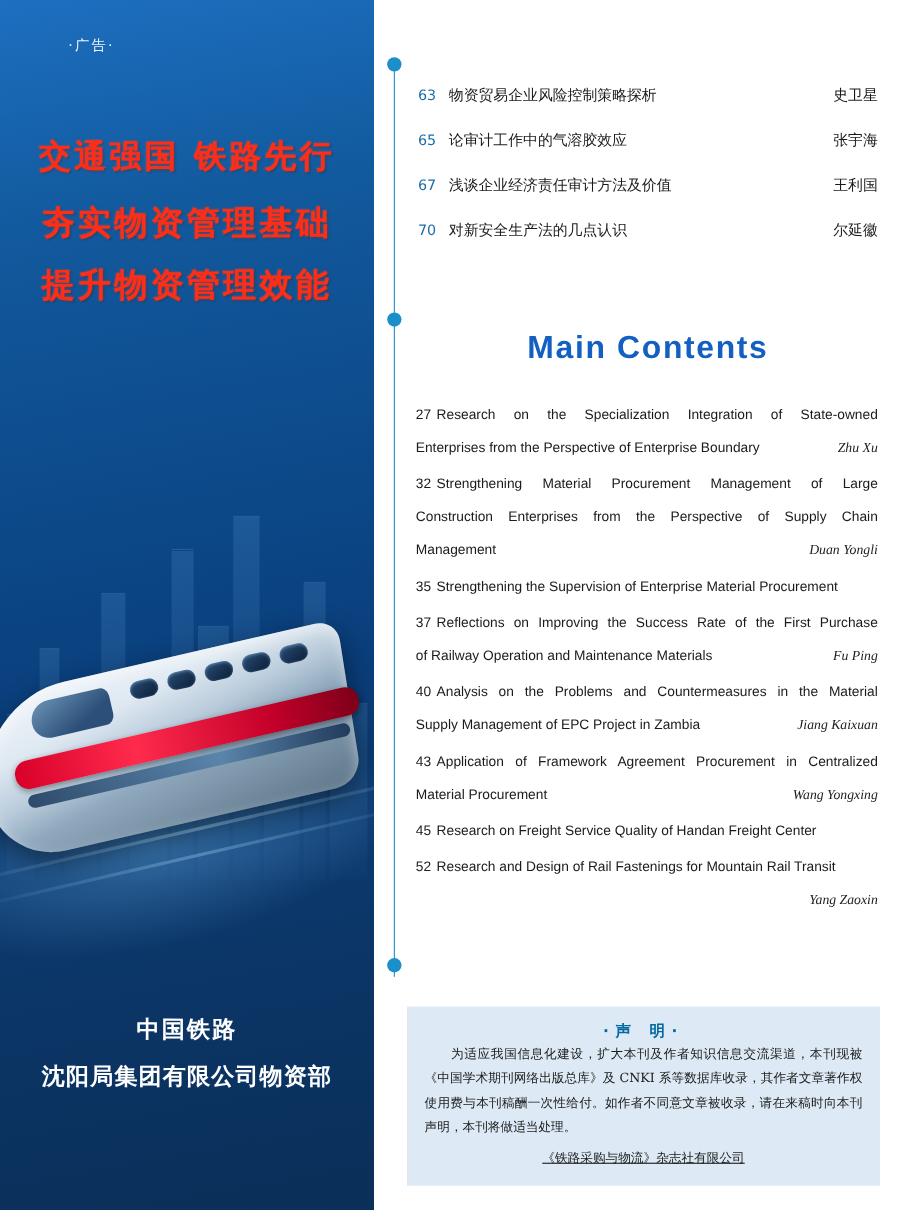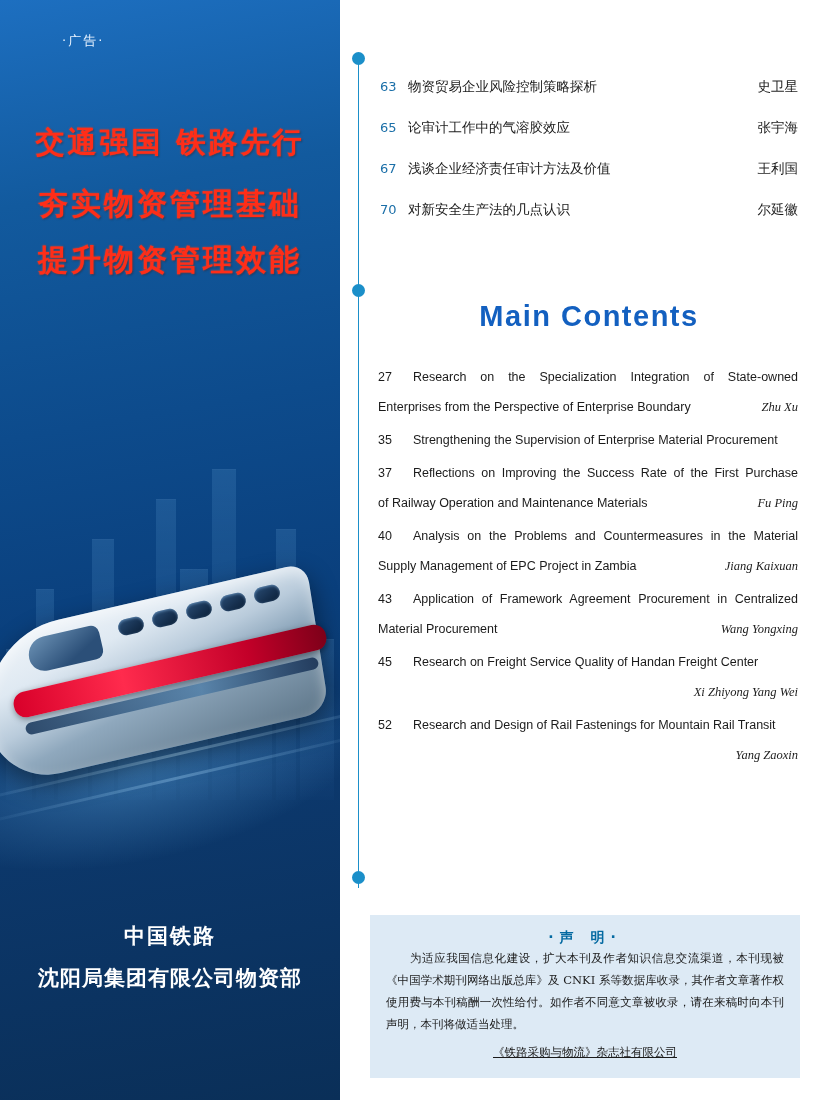--- a/index.html
+++ b/index.html
@@ -238,21 +238,20 @@
     top: 362px;
     width: 420px;
   }
   .en-entry {
     margin-bottom: 3px;
   }
   .en-line {
     display: flex;
     align-items: flex-end;
     line-height: 30px;
-    gap: 16px;
   }
   .en-num {
     color: #1b1b1b;
     font-size: 12.5px;
     margin-right: 5px;
     font-family: "Liberation Sans", sans-serif;
   }
   .en-text {
     color: #1b1b1b;
     font-size: 12.5px;
@@ -402,20 +401,33 @@
       <div class="en-line">
         <span class="en-num">27</span>
         <span class="en-text">Research on the Specialization Integration of State-owned</span>
       </div>
       <div class="en-line">
         <span class="en-text nojust">Enterprises from the Perspective of Enterprise Boundary</span>
         <span class="en-author">Zhu Xu</span>
       </div>
     </div>
 
+    <div class="en-entry">
+      <div class="en-line">
+        <span class="en-num">32</span>
+        <span class="en-text">Strengthening Material Procurement Management of Large</span>
+      </div>
+      <div class="en-line">
+        <span class="en-text">Construction Enterprises from the Perspective of Supply Chain</span>
+      </div>
+      <div class="en-line">
+        <span class="en-text nojust">Management</span>
+        <span class="en-author">Duan Yongli</span>
+      </div>
+    </div>
 
     <div class="en-entry">
       <div class="en-line">
         <span class="en-num">35</span>
         <span class="en-text nojust">Strengthening the Supervision of Enterprise Material Procurement</span>
       </div>
     </div>
 
     <div class="en-entry">
       <div class="en-line">
@@ -448,21 +460,20 @@
         <span class="en-text nojust">Material Procurement</span>
         <span class="en-author">Wang Yongxing</span>
       </div>
     </div>
 
     <div class="en-entry">
       <div class="en-line">
         <span class="en-num">45</span>
         <span class="en-text nojust">Research on  Freight Service Quality of Handan Freight Center</span>
       </div>
-      <div class="en-author-right">Xi Zhiyong  Yang Wei</div>
     </div>
 
     <div class="en-entry">
       <div class="en-line">
         <span class="en-num">52</span>
         <span class="en-text nojust">Research and Design of Rail Fastenings for Mountain Rail Transit</span>
       </div>
       <div class="en-author-right">Yang Zaoxin</div>
     </div>
 

